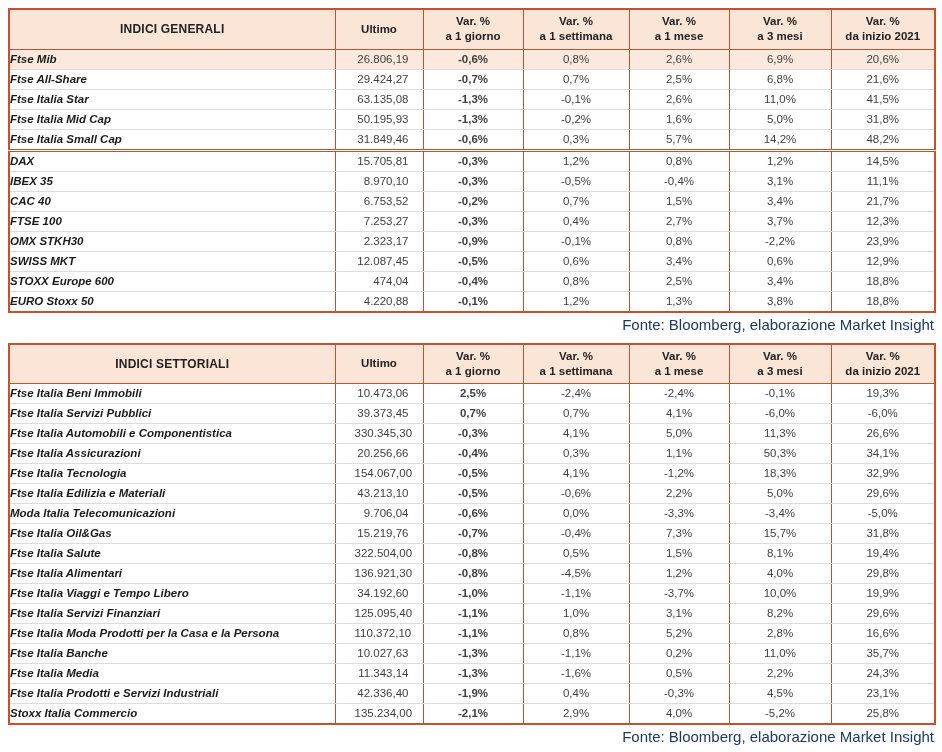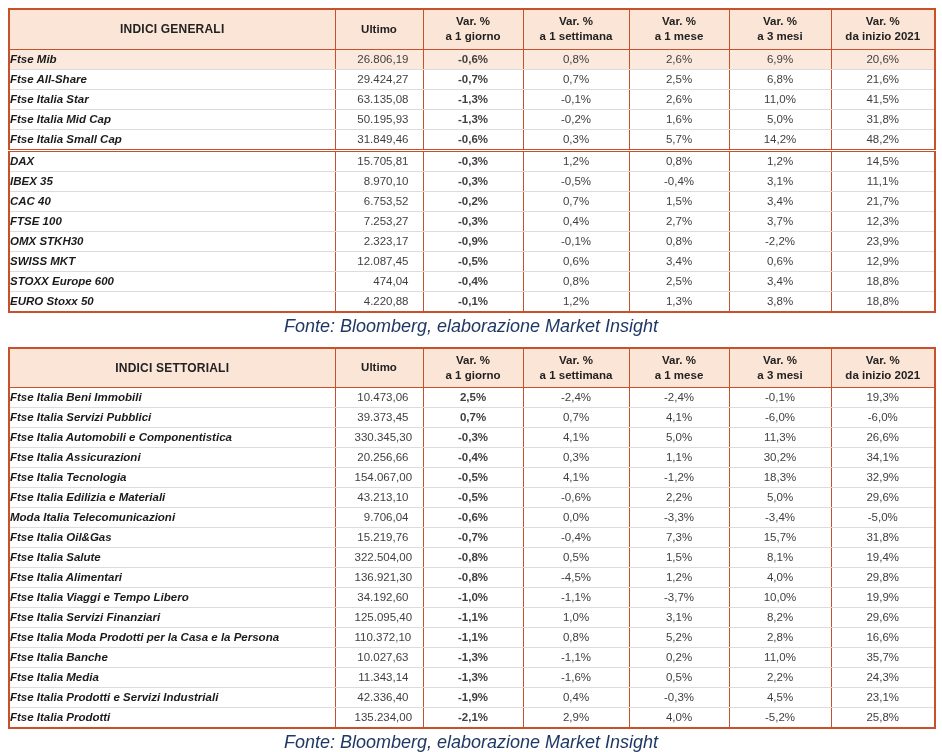--- a/index.html
+++ b/index.html
@@ -75,23 +75,22 @@
     overflow:hidden;
   }
   td.ultimo{text-align:right;padding-right:14px;padding-left:19px;}
   td.bold{font-weight:bold;}
 
   tr.shaded td{background:var(--shade);}
   tr.section-break td{border-top:3px double var(--orange);}
 
   .source{
     width:926px;
-    text-align:center;
-    font-style:italic;
-    font-size:18px;
+    text-align:right;
+    font-size:15px;
     color:var(--navy);
     margin:3px 0 10px 0;
   }
 </style>
 </head>
 <body>
 
 <div class="page">
 
   <table class="idx">
@@ -319,21 +318,21 @@
           <td class="num">5,0%</td>
           <td class="num">11,3%</td>
           <td class="num">26,6%</td>
         </tr>
         <tr>
           <td class="lbl">Ftse Italia Assicurazioni</td>
           <td class="num ultimo">20.256,66</td>
           <td class="num bold">-0,4%</td>
           <td class="num">0,3%</td>
           <td class="num">1,1%</td>
-          <td class="num">30,2%</td>
+          <td class="num">50,3%</td>
           <td class="num">34,1%</td>
         </tr>
         <tr>
           <td class="lbl">Ftse Italia Tecnologia</td>
           <td class="num ultimo">154.067,00</td>
           <td class="num bold">-0,5%</td>
           <td class="num">4,1%</td>
           <td class="num">-1,2%</td>
           <td class="num">18,3%</td>
           <td class="num">32,9%</td>
@@ -431,21 +430,21 @@
         <tr>
           <td class="lbl">Ftse Italia Prodotti e Servizi Industriali</td>
           <td class="num ultimo">42.336,40</td>
           <td class="num bold">-1,9%</td>
           <td class="num">0,4%</td>
           <td class="num">-0,3%</td>
           <td class="num">4,5%</td>
           <td class="num">23,1%</td>
         </tr>
         <tr>
-          <td class="lbl">Ftse Italia Prodotti</td>
+          <td class="lbl">Stoxx Italia Commercio</td>
           <td class="num ultimo">135.234,00</td>
           <td class="num bold">-2,1%</td>
           <td class="num">2,9%</td>
           <td class="num">4,0%</td>
           <td class="num">-5,2%</td>
           <td class="num">25,8%</td>
         </tr>
       </tbody>
   </table>
   <div class="source">Fonte: Bloomberg, elaborazione Market Insight</div>

